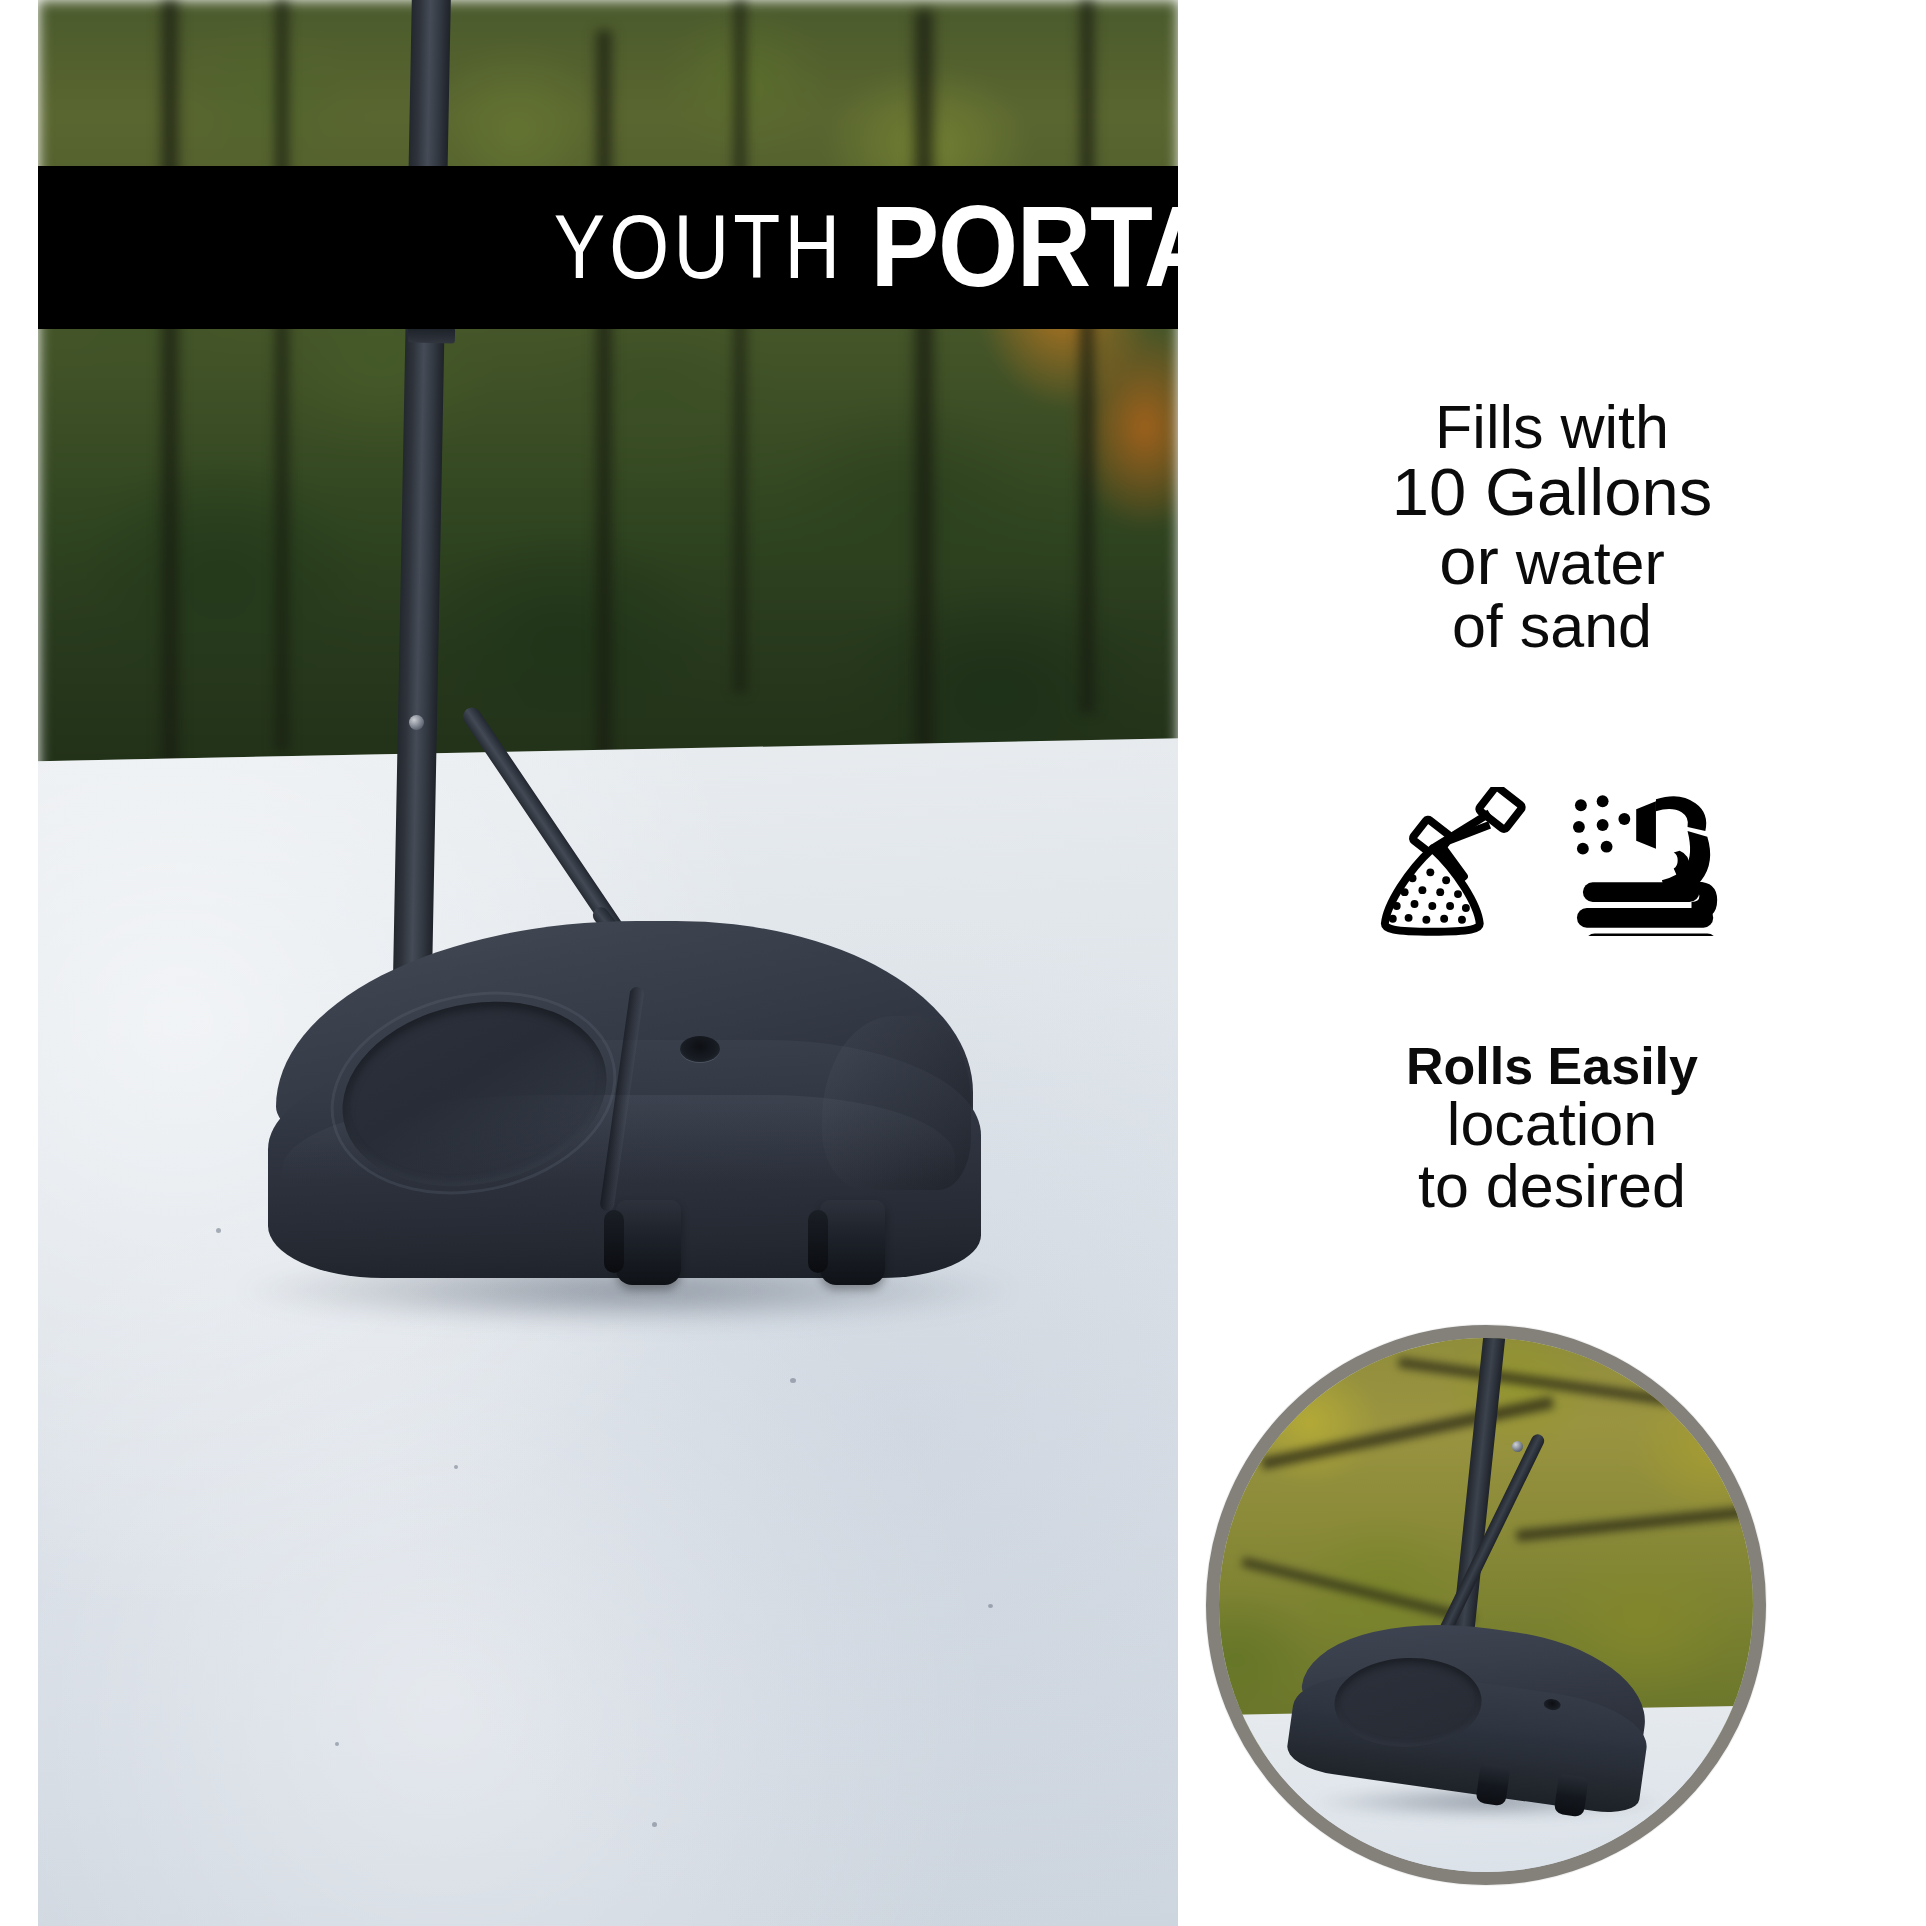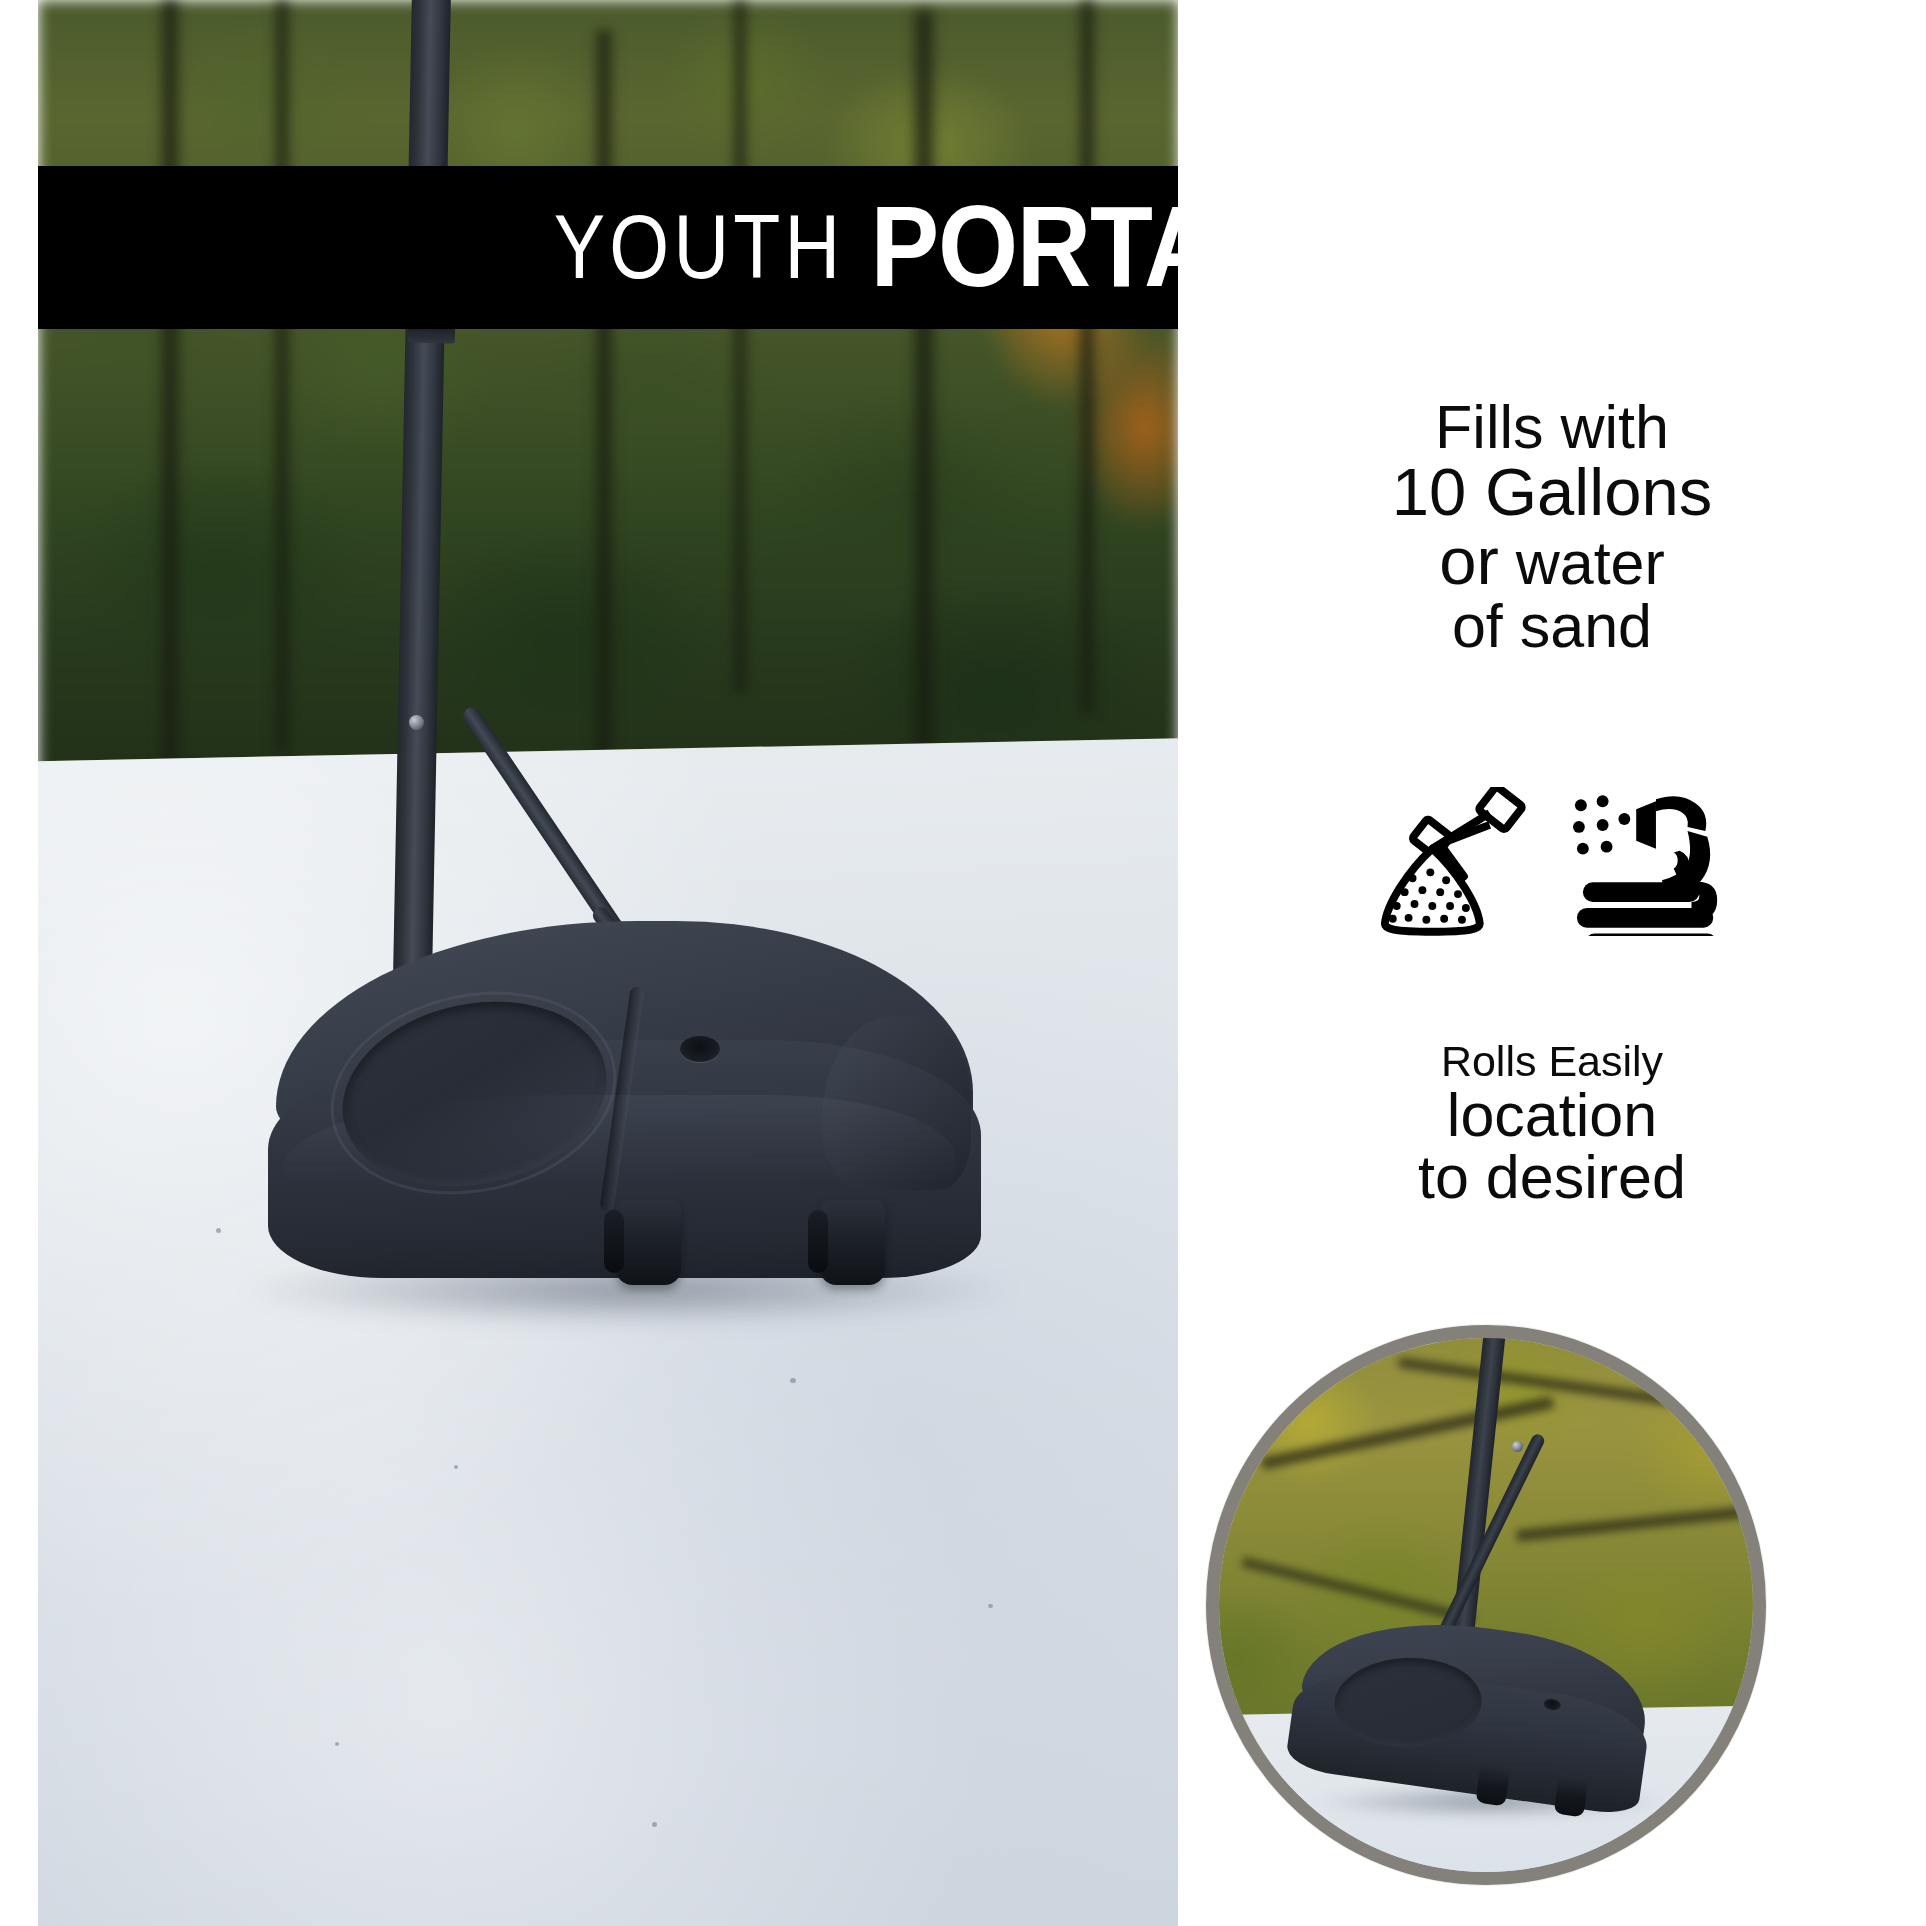--- a/index.html
+++ b/index.html
@@ -106,21 +106,21 @@
   .banner-main{color:#fff;font-weight:bold;font-size:103px;line-height:1;letter-spacing:-.012em;
     margin-left:26px;transform:scaleY(1.12);transform-origin:50% 58%;}
 
   
   .side{position:absolute;left:1178px;top:0;width:651px;height:1927px;background:#fff;}
 
   .blk{position:absolute;left:0;width:748px;text-align:center;color:#0b0b0b;}
   .blk .ln{line-height:1.02;}
   .reg{font-weight:400;font-size:61px;}
   .bld{font-weight:normal;font-size:67px;}
-  .bld-big{font-weight:normal;font-size:43px;}
+  .bld-big{font-weight:bold;font-size:52px;}
   .b1{top:396px;}
   .b2{top:1040px;}
 
   .icons{position:absolute;left:0;top:772px;width:748px;height:178px;
     display:flex;align-items:center;justify-content:center;gap:30px;}
 
   
   .inset{position:absolute;left:1206px;top:1325px;width:560px;height:560px;border-radius:50%;
     border:13px solid #83817a;box-sizing:border-box;overflow:hidden;background:#cfd6de;
     box-shadow:0 0 0 1px rgba(0,0,0,.06);}

